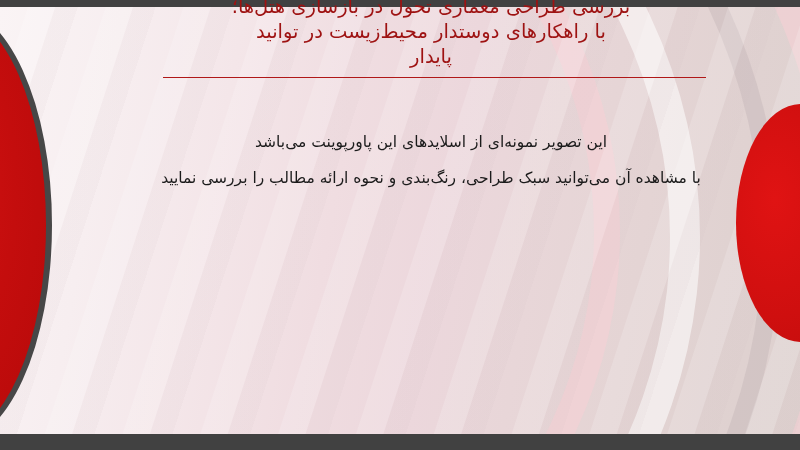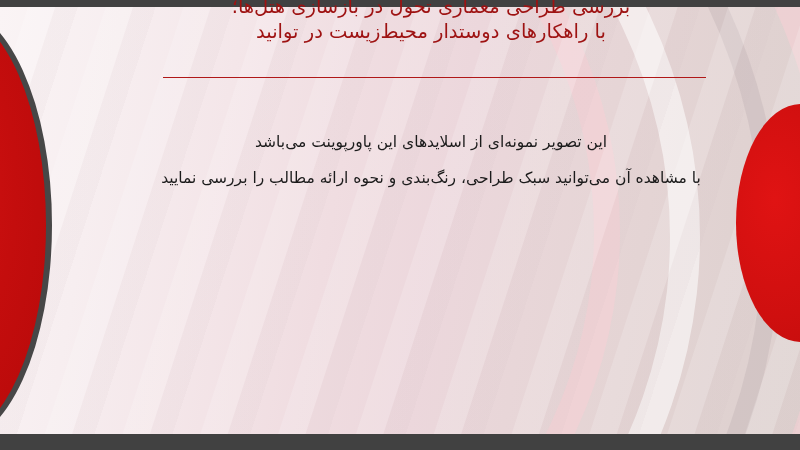--- a/index.html
+++ b/index.html
@@ -190,20 +190,21 @@
   <div class="band-bottom"></div>
 
   <div class="lens-right"></div>
   <div class="lens-left"></div>
 
   <div class="content">
 
     <div class="title-block">
       <div class="title-line">بررسی طراحی معماری تحول در بازسازی هتل‌ها؛</div>
       <div class="title-line">با راهکارهای دوستدار محیط‌زیست در توانید</div>
+      <div class="title-line last">پایدار</div>
     </div>
 
     <div class="title-rule"></div>
 
     <div class="body-block">
       <div class="body-line">این تصویر نمونه‌ای از اسلایدهای این پاورپوینت می‌باشد</div>
       <div class="body-line">با مشاهده آن می‌توانید سبک طراحی، رنگ‌بندی و نحوه ارائه مطالب را بررسی نمایید</div>
     </div>
 
   </div>

